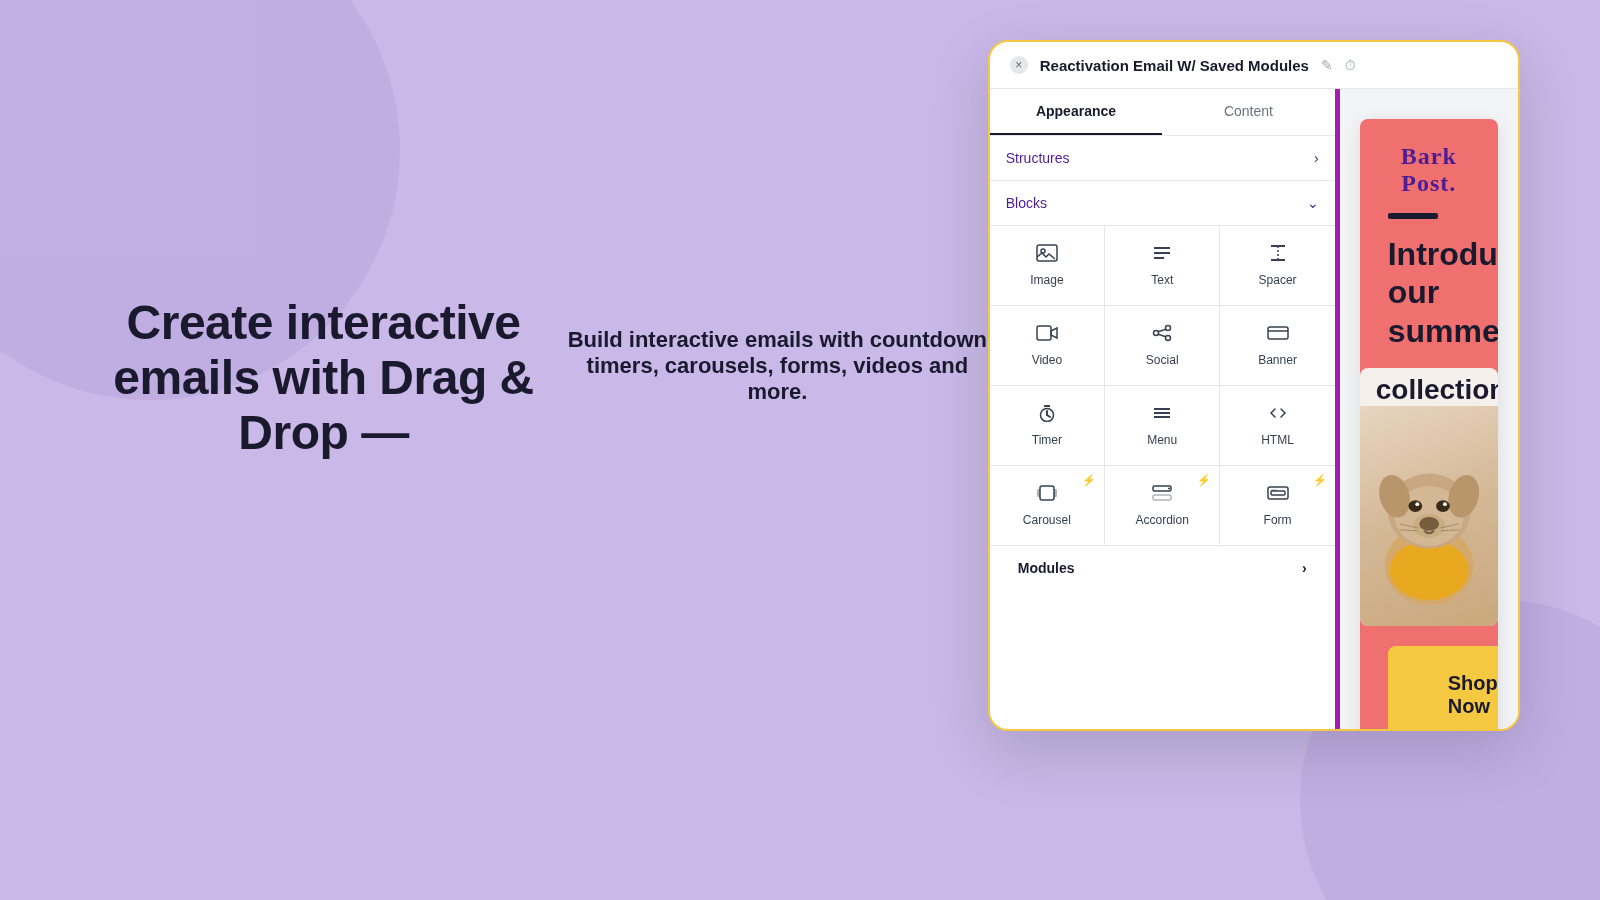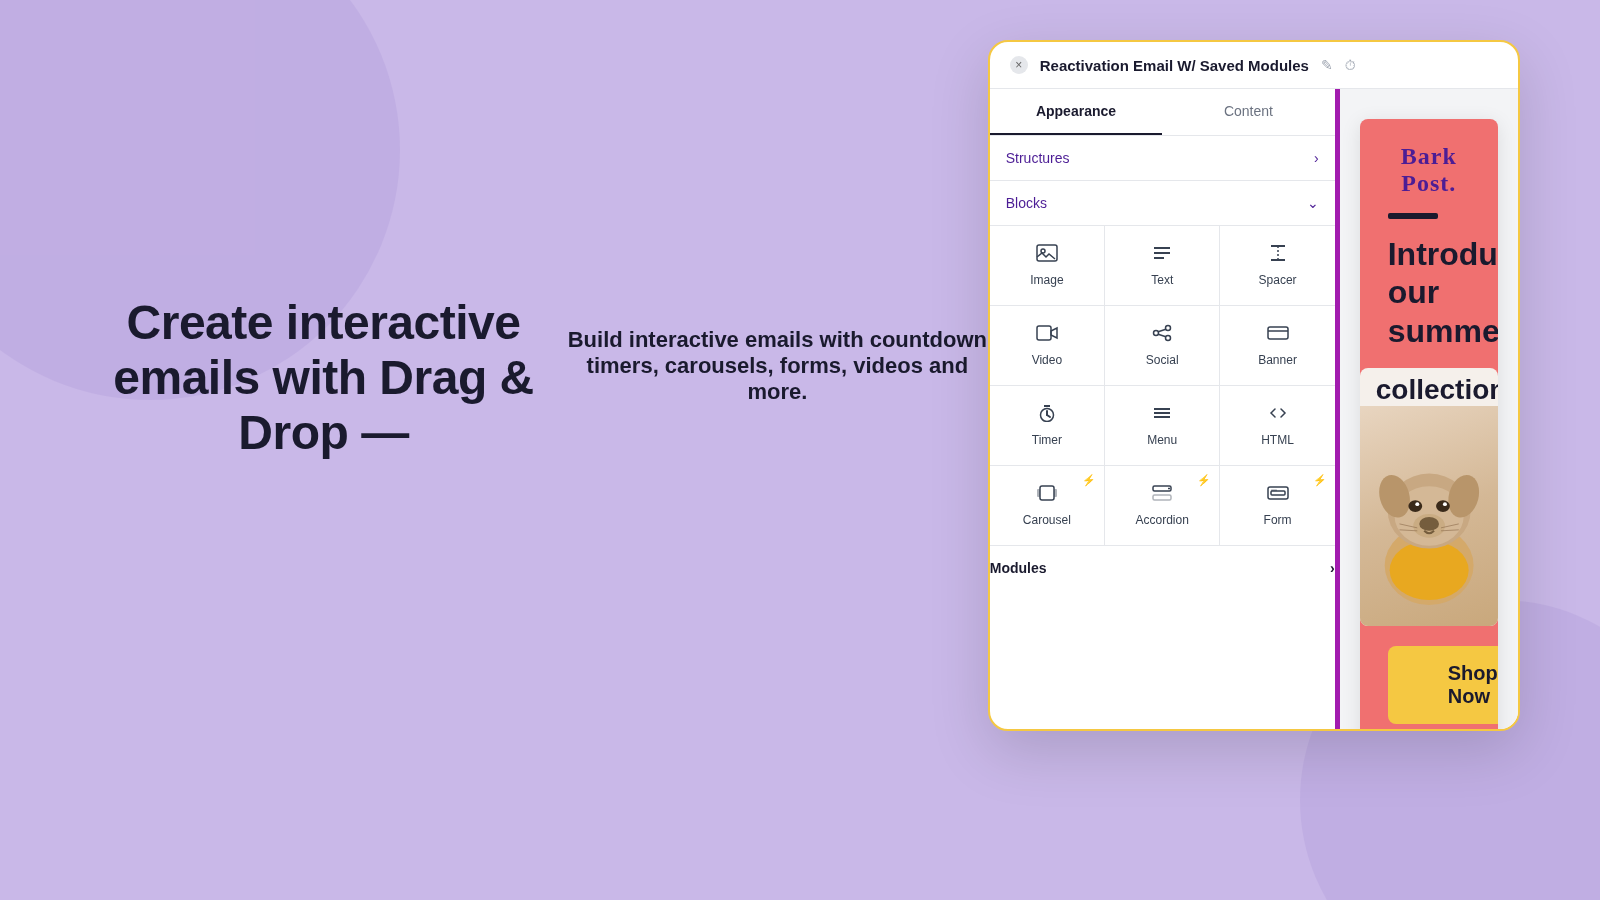--- a/index.html
+++ b/index.html
@@ -166,21 +166,21 @@
     .lightning-badge {
       position: absolute;
       top: 8px; right: 8px;
       color: #f59e0b;
       font-size: 11px;
     }
     .modules-header {
       display: flex;
       align-items: center;
       justify-content: space-between;
-      padding: 14px 0;
+      padding: 14px 28px;
       cursor: pointer;
     }
     .modules-header span {
       font-size: 14px;
       font-weight: 600;
       color: #1a1a2e;
     }
     .right-panel {
       flex: 1;
       background: #f3f4f6;
@@ -253,21 +253,21 @@
     }
     .email-cta {
       padding: 20px 28px 28px;
       text-align: center;
     }
     .cta-button {
       background: #f5c842;
       color: #1a1a2e;
       border: none;
       border-radius: 8px;
-      padding: 16px 60px;
+      padding: 26px 60px;
       font-size: 20px;
       font-weight: 600;
       cursor: pointer;
       width: 100%;
     }
   </style>
 </head>
 <body>
 
 <div class="page-content">

